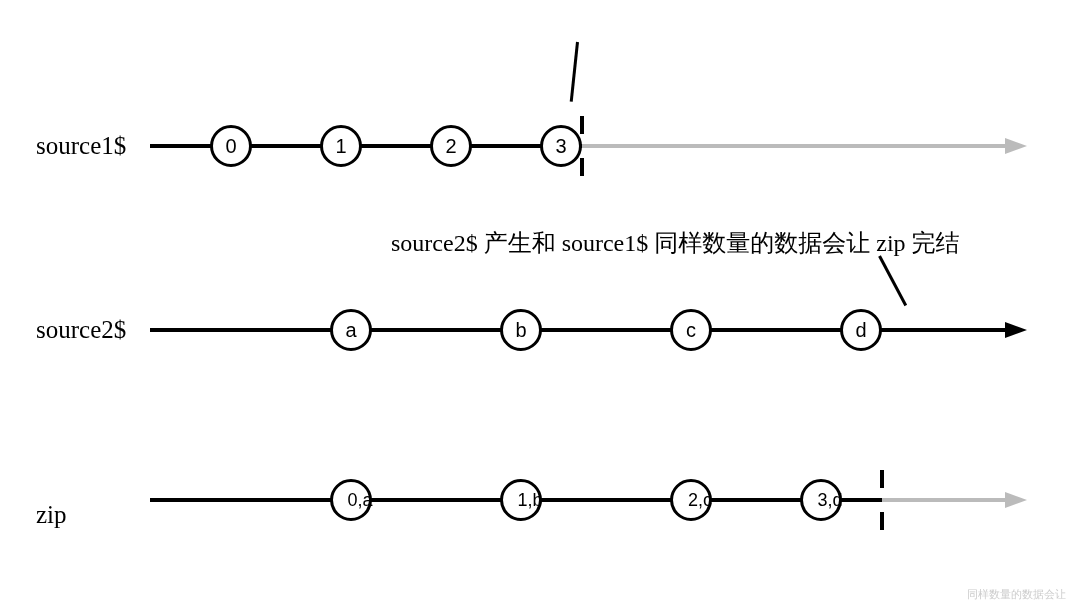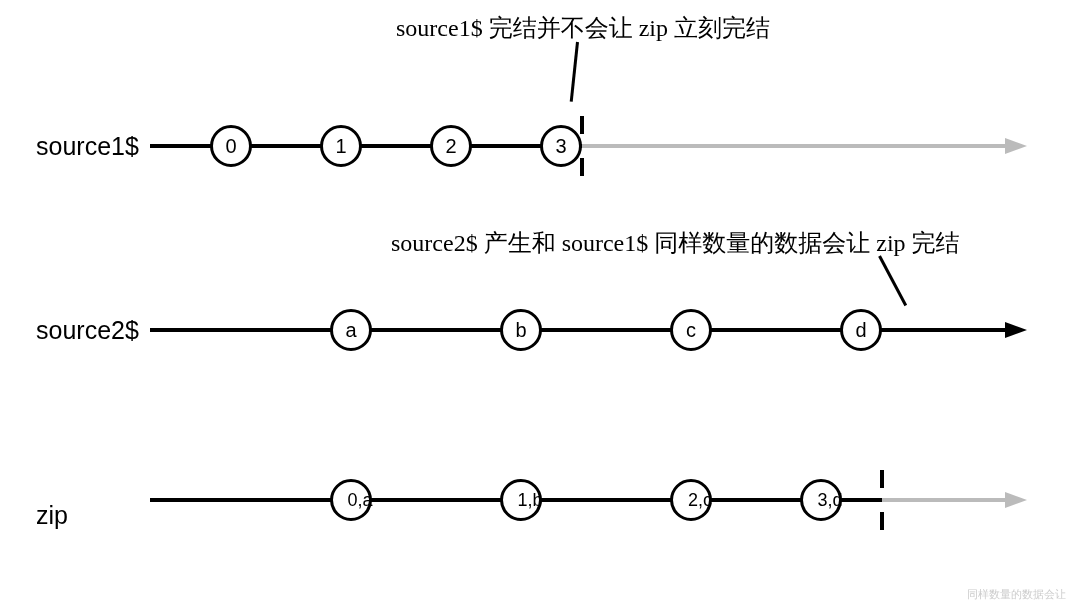--- a/index.html
+++ b/index.html
@@ -1,20 +1,20 @@
 <!DOCTYPE html>
 <html><head>
   <meta charset="utf-8">
   <style>
     :root { --ink:#000; --grey:#bbb; }
     html,body{margin:0;padding:0;background:#fff;font-family:"Times New Roman","SimSun",serif;color:var(--ink);}
     .page{position:relative;width:1078px;height:614px;}
 
     .row{position:absolute;left:0;right:0;}
-    .row .label{position:absolute;left:36px;font-size:25px;font-family:Liberation Sans, sans-serif;}
+    .row .label{position:absolute;left:36px;font-size:25px;font-family:Liberation Serif, serif;}
 
     .timeline{position:absolute;height:4px;}
     .ink{background:var(--ink);}
     .grey{background:var(--grey);}
 
     .marble{
       position:absolute;
       width:42px;height:42px;border-radius:50%;
       border:3px solid var(--ink);
       background:#fff;
@@ -40,21 +40,20 @@
 
     .caption{position:absolute;width:100%;text-align:center;font-size:26px;font-family:"SimSun","Songti SC",serif;font-weight:600;}
 
     .watermark{position:absolute;right:12px;bottom:12px;font-size:11px;color:#ccc;font-family:sans-serif;}
   </style>
 </head>
 <body>
 
 <div class="page">
 
-  <div class="note" style="left:396px;top:12px;">source1$ 完结并不会让 zip 立刻完结</div>
 
   <div class="pointer-line" style="left:576px;top:42px;height:60px;transform:rotate(6deg);transform-origin:top;"></div>
 
   <div class="row" style="top:146px;">
     <div class="label" style="top:-14px;">source1$</div>
 
     <div class="timeline ink" style="left:150px;top:-2px;width:432px;"></div>
 
     <div class="timeline grey" style="left:582px;top:-2px;width:423px;"></div>
     <div class="arrow-head grey" style="left:1005px;top:-8px;"></div>

